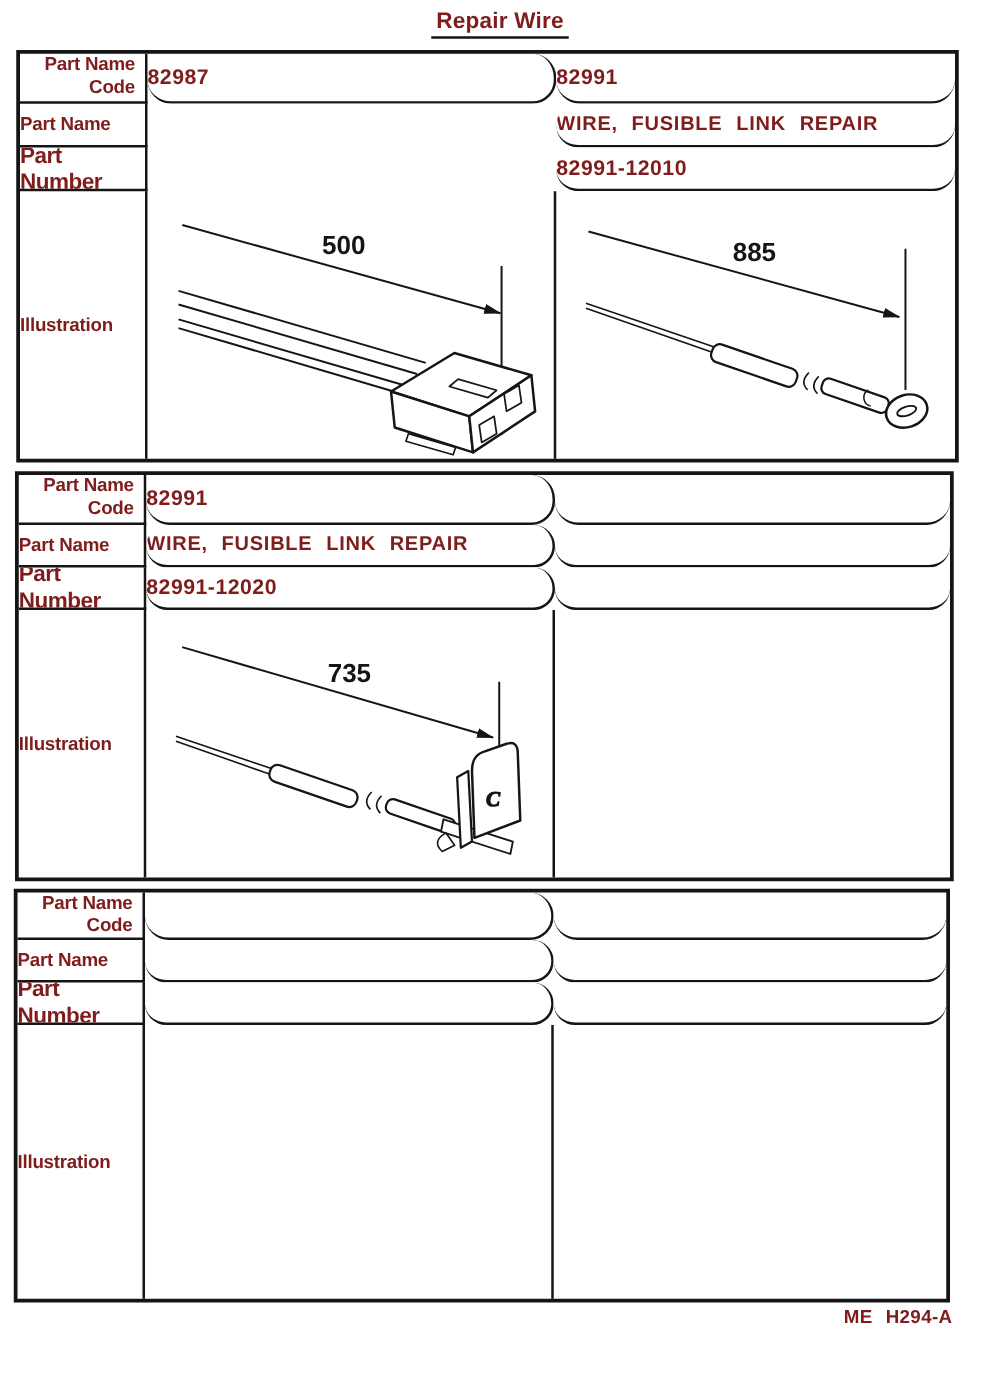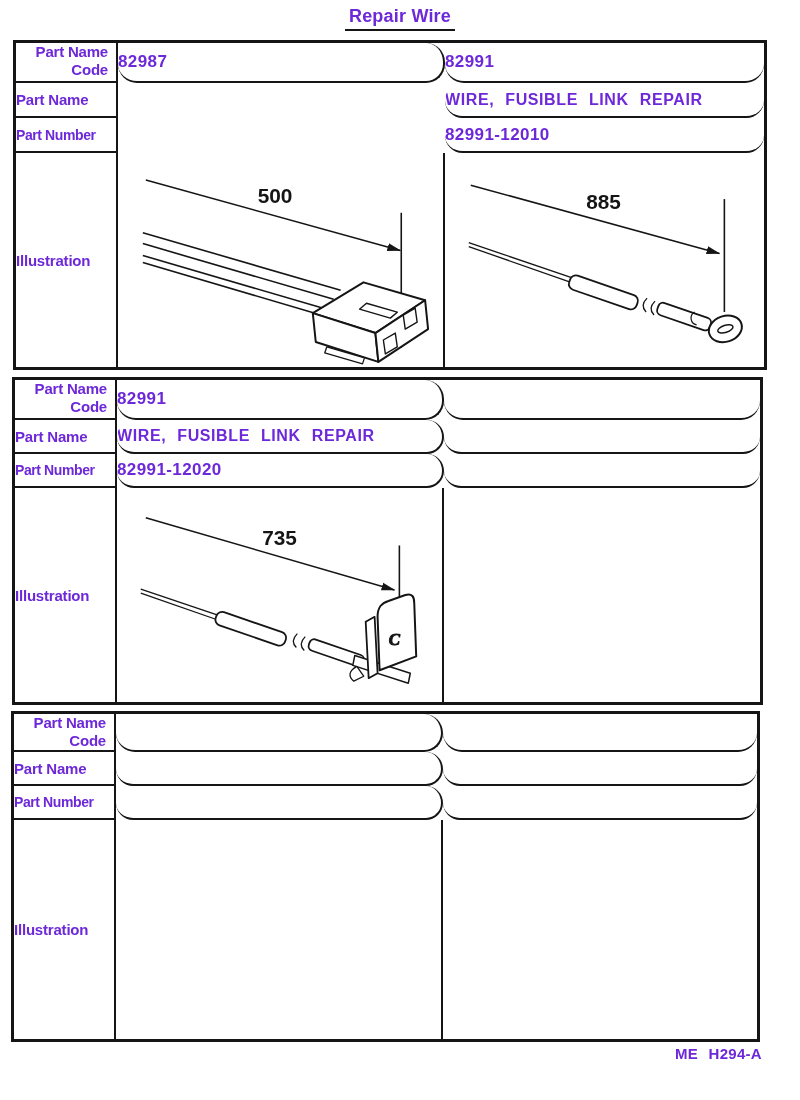--- a/index.html
+++ b/index.html
@@ -1,18 +1,18 @@
 <!DOCTYPE html>
 <html><head>
 <meta charset="utf-8">
 <style>
   html,body{margin:0;padding:0;background:#e8e8e8;}
   .page{
     position:relative;width:800px;height:1100px;background:#ffffff;
-    font-family:"Liberation Sans",sans-serif;color:#6d28d9;overflow:hidden;
+    font-family:"Liberation Sans",sans-serif;color:#7f1d1d;overflow:hidden;
   }
   
   .title-wrap{position:absolute;top:6px;left:0;width:100%;text-align:center;}
   .title{
     display:inline-block;font-size:18px;font-weight:bold;letter-spacing:.2px;
     border-bottom:2px solid #151515;padding:0 4px 2px 4px;
   }
   
   .ptable{
     position:absolute;display:grid;box-sizing:border-box;
@@ -24,21 +24,21 @@
   .t3{left:11px;top:711px;width:749px;height:331px;grid-template-rows:38px 34px 34px 1fr;}
   .cell{
     border-right:2px solid #151515;border-bottom:2px solid #151515;
     display:flex;align-items:center;
     box-sizing:border-box;overflow:hidden;
   }
   .c1{grid-column:1}.c2{grid-column:2}.c3{grid-column:3;border-right:none}
   .r4{border-bottom:none}
   .lbl{font-weight:bold;font-size:15px;letter-spacing:-.2px;}
   .lbl2{flex-direction:column;align-items:flex-end;padding-right:8px;line-height:1.18;}
-  .lbl-num{font-size:14px;letter-spacing:-.4px;}
+  .lbl-num{font-size:18px;letter-spacing:-.4px;}
   .val{font-weight:bold;font-size:17px;letter-spacing:.4px;border-radius:19px;}
   .val-name{font-size:16px;word-spacing:6px;letter-spacing:.6px;}
   .illus{position:relative;padding:17px;}
   .illus svg{position:absolute;left:0;top:0;width:100%;height:100%;}
   .dimtxt{font-family:"Liberation Sans",sans-serif;font-size:21px;font-weight:bold;fill:#151515;}
   .bracket-c{font-family:"Liberation Serif",serif;font-style:italic;font-weight:bold;font-size:17px;fill:#151515;}
   
   .doc-code{
     position:absolute;top:1045px;right:38px;font-size:15px;font-weight:bold;
     word-spacing:6px;letter-spacing:.3px;

